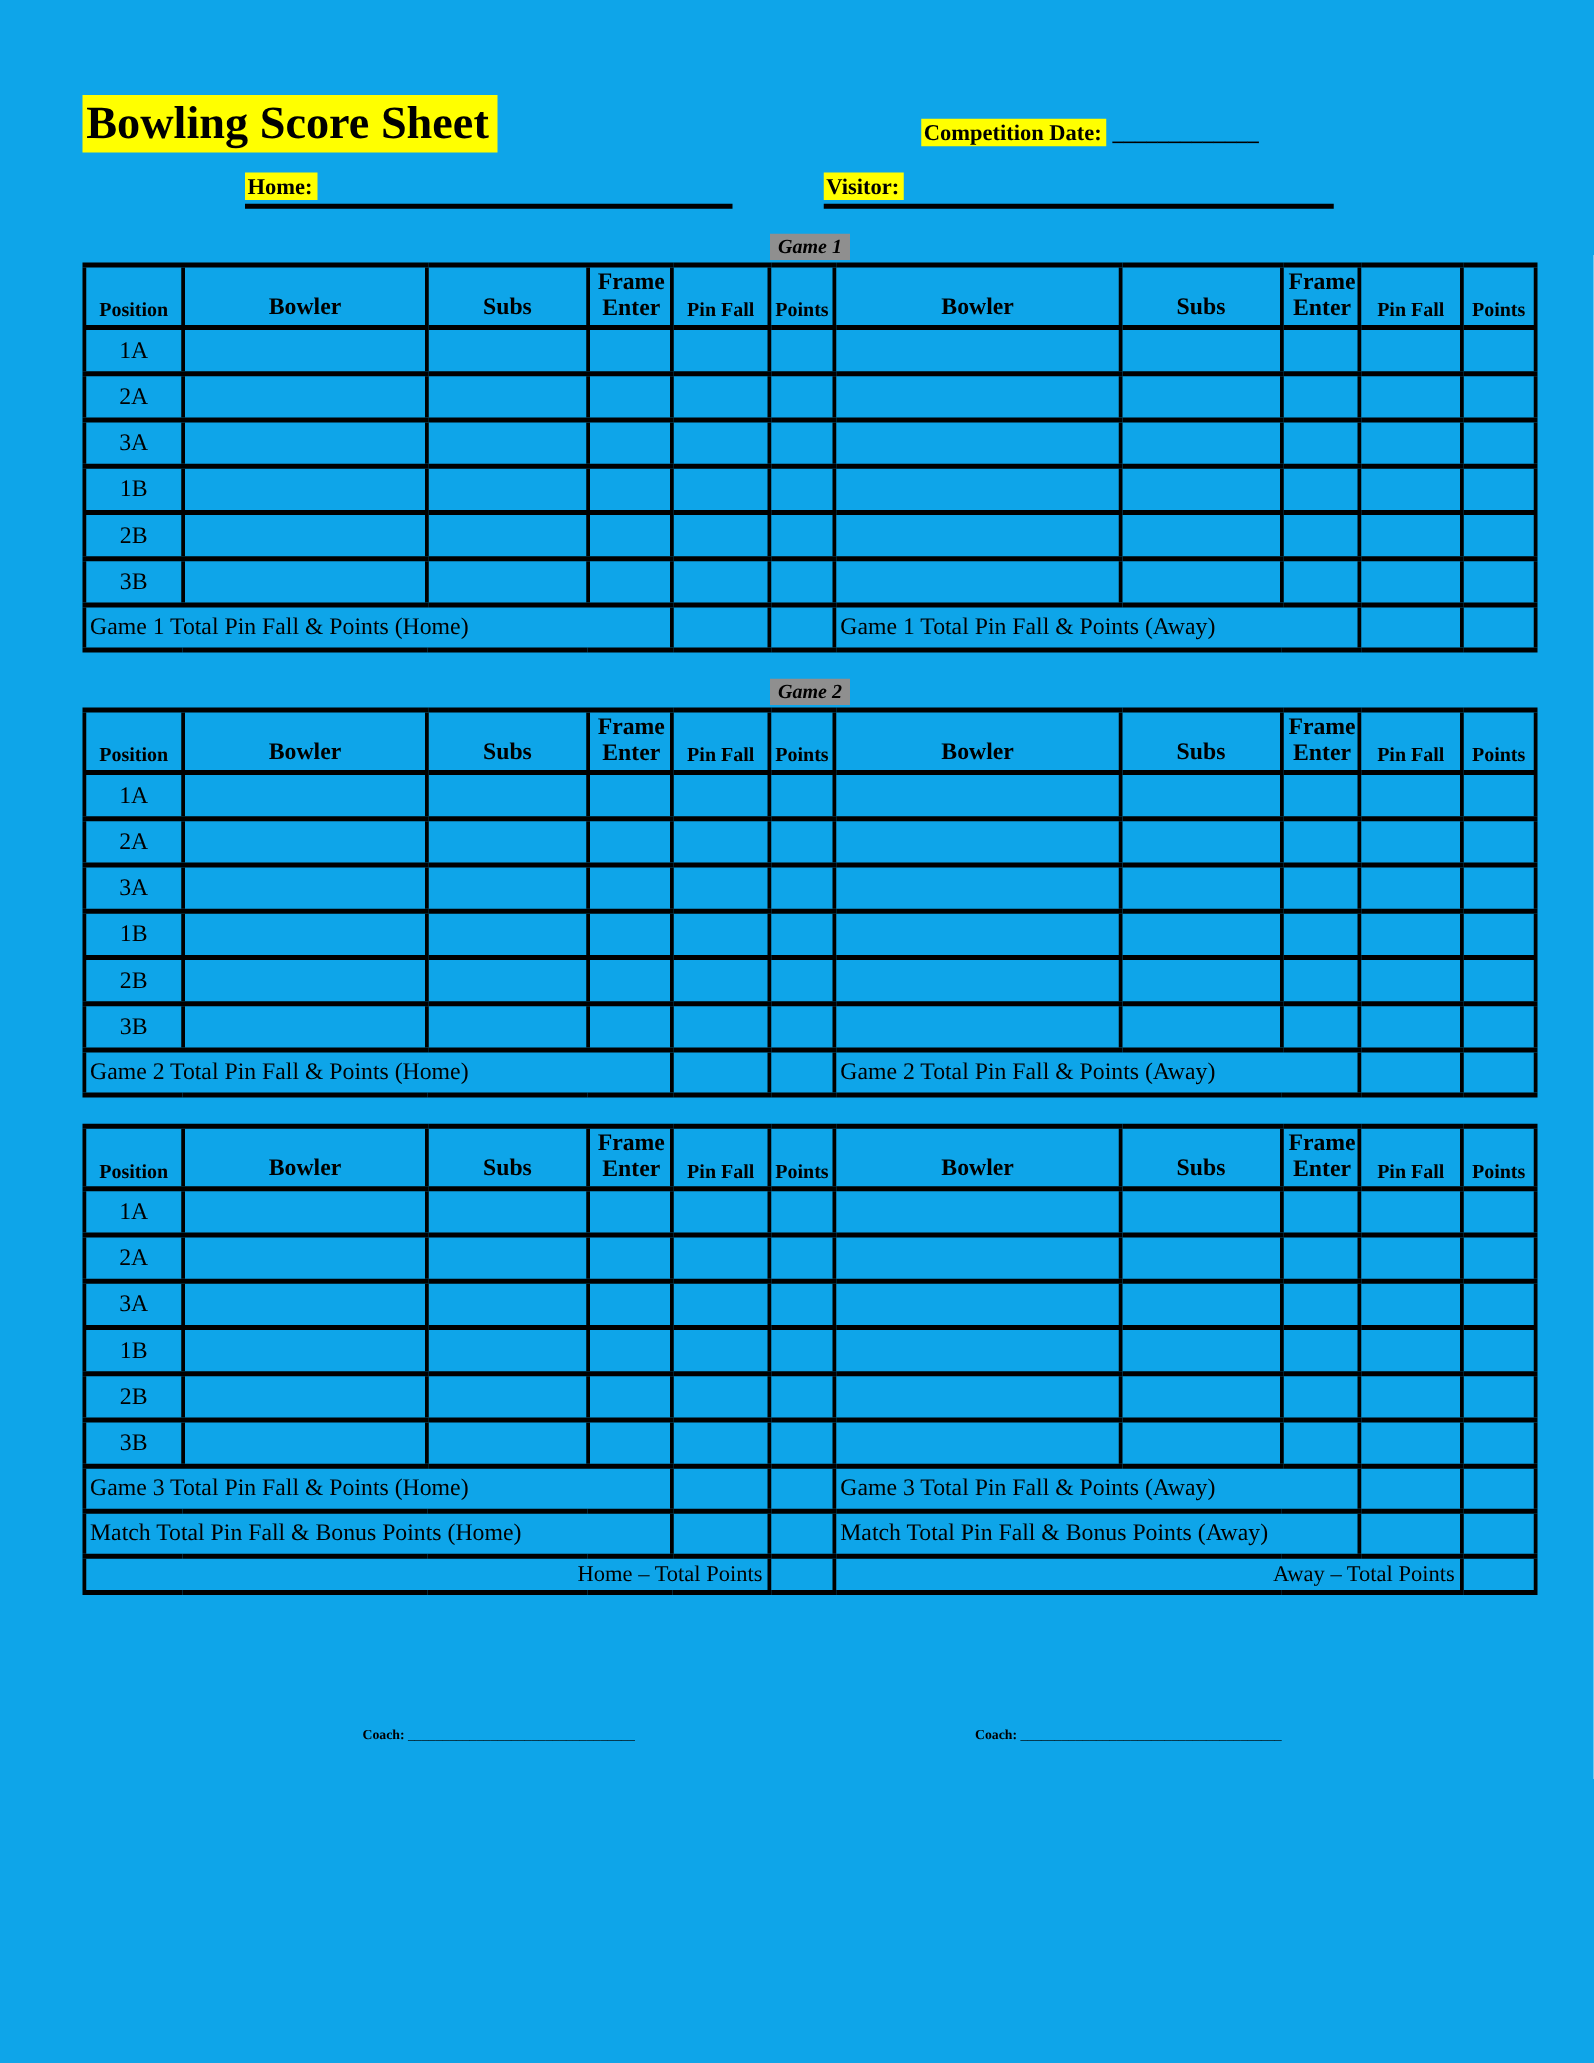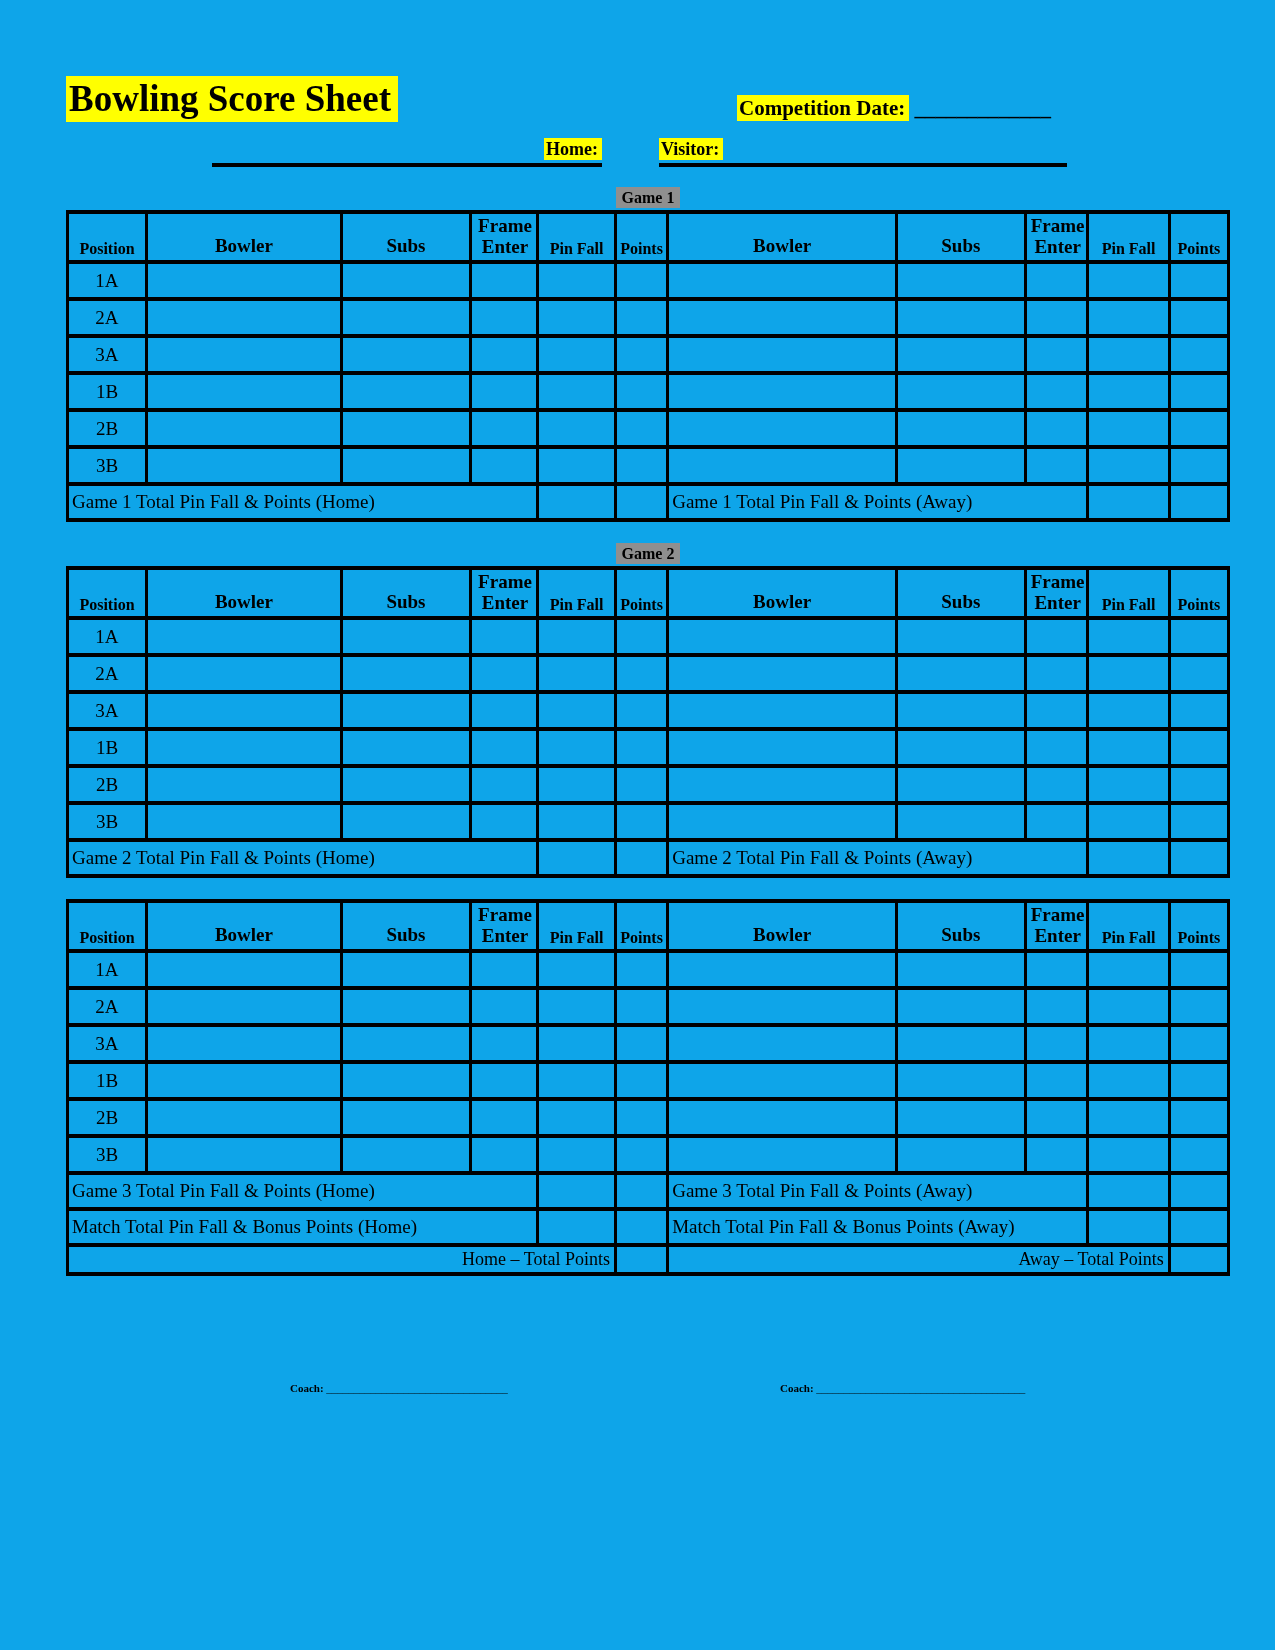--- a/index.html
+++ b/index.html
@@ -19,39 +19,39 @@
     position: absolute;
     left: 66px; top: 76px;
     font-size: 37px;
     font-weight: bold;
     line-height: 44px;
     padding: 1px 7px 1px 3px;
   }
   .comp-date {
     position: absolute;
     left: 737px; top: 96px;
-    font-size: 21px;
+    font-size: 18px;
     font-weight: bold;
     white-space: nowrap;
   }
   .comp-date .lbl { padding: 1px 4px 1px 2px; }
   .comp-date .blank { letter-spacing: 0px; }
 
   .field {
     position: absolute;
     top: 139px;
     height: 28px;
     border-bottom: 4px solid #000;
   }
   .field .lbl {
     font-size: 18px;
     font-weight: bold;
     padding: 1px 4px 1px 2px;
   }
-  .field-home { left: 212px; width: 390px; text-align: right; }
+  .field-home { left: 196px; width: 390px; }
   .field-visitor { left: 659px; width: 408px; }
 
   .games {
     position: absolute;
     left: 66px; top: 187px;
     width: 1164px;
   }
   .game-block { margin-top: 0; }
   .game-block + .game-block { margin-top: 21px; }
   .game-label-row {
@@ -59,20 +59,21 @@
     height: 23px;
     line-height: 22px;
   }
   .game-label {
     display: inline-block;
     background: #8f8f8f;
     font-size: 16px;
     font-weight: bold;
     line-height: 21px;
     padding: 0 6px;
+    font-style: italic;
   }
   table.score {
     border-collapse: collapse;
     width: 100%;
     table-layout: fixed;
   }
   table.score td, table.score th {
     border-left: 3px solid #000;
     border-right: 3px solid #000;
     border-top: 4px solid #000;

